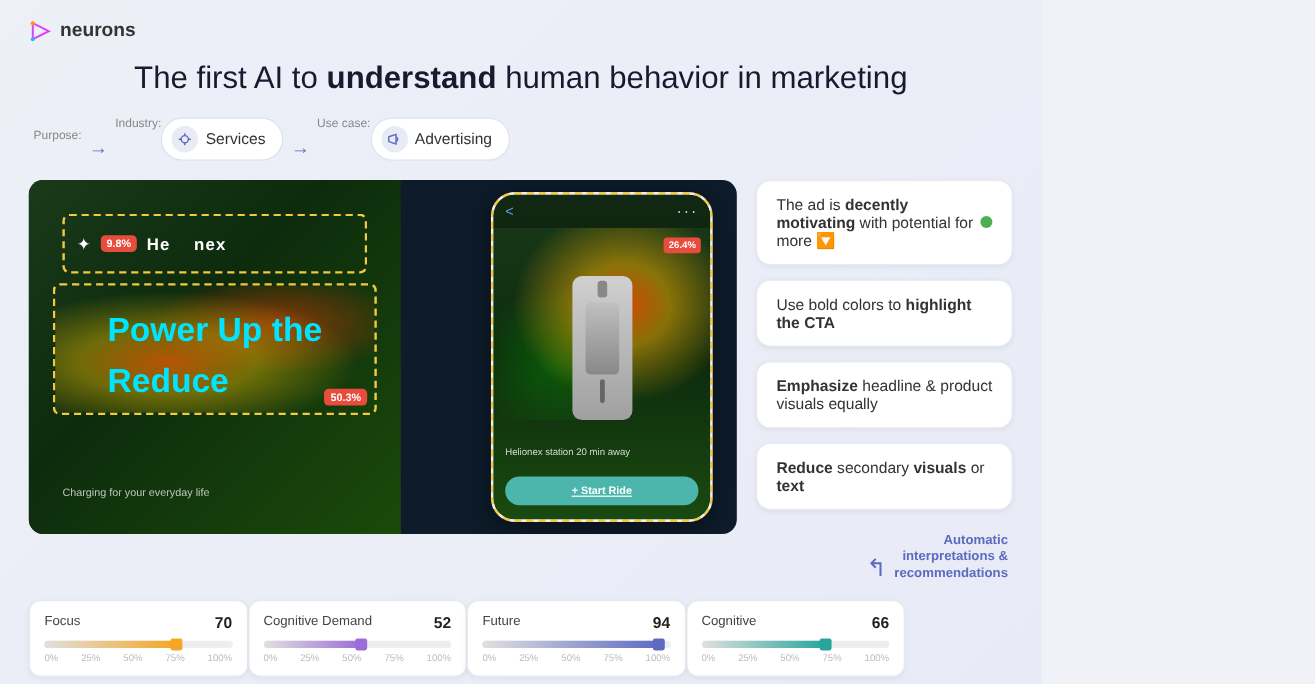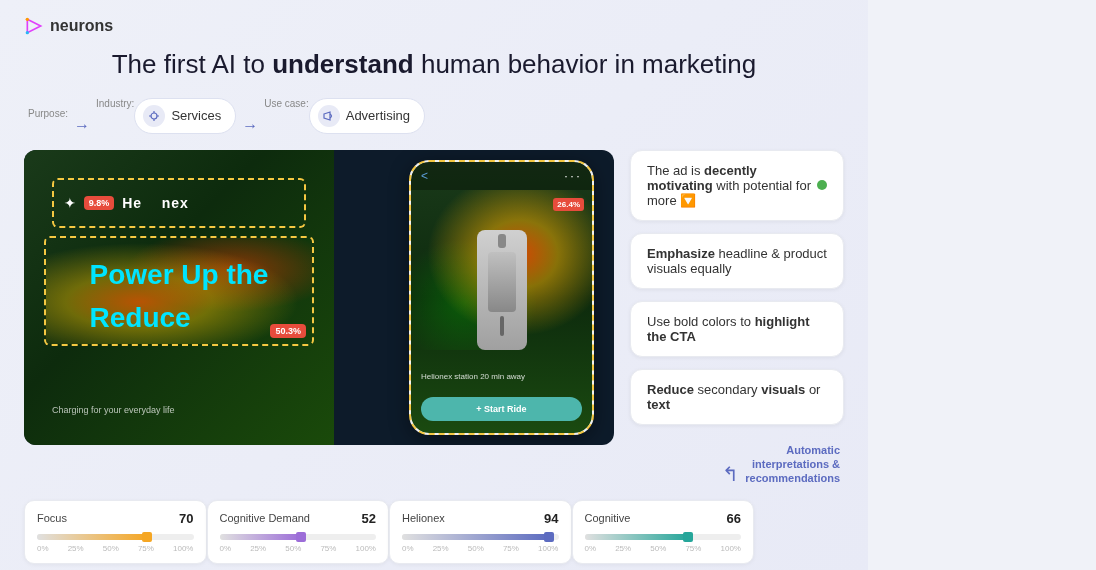--- a/index.html
+++ b/index.html
@@ -298,20 +298,21 @@
       bottom: 12px;
       left: 10px;
       right: 10px;
       background: #4db6ac;
       border-radius: 20px;
       padding: 7px;
       text-align: center;
       color: white;
       font-size: 9px;
       font-weight: 600;
+      text-decoration: underline;
     }
 
     
     .insights-panel {
       flex: 1;
       display: flex;
       flex-direction: column;
       gap: 12px;
     }
 
@@ -506,25 +507,25 @@
     <div class="insights-panel">
 
       <div class="insight-card primary">
         <div class="insight-text">
           <span>The ad is </span><strong>decently motivating</strong><span> with potential for more 🔽</span>
         </div>
         <div class="dot"></div>
       </div>
 
       <div class="insight-card">
+        <span>Use bold colors to </span><strong>highlight the CTA</strong>
+      </div>
+
+      <div class="insight-card">
         <strong>Emphasize</strong><span> headline &amp; product visuals equally</span>
-      </div>
-
-      <div class="insight-card">
-        <span>Use bold colors to </span><strong>highlight the CTA</strong>
       </div>
 
       <div class="insight-card">
         <strong>Reduce</strong><span> secondary </span><strong>visuals</strong><span> or </span><strong>text</strong>
       </div>
 
       <div style="display:flex;align-items:flex-end;justify-content:flex-end;gap:6px;margin-top:2px;">
         <span style="font-size:20px;color:#5c6bc0;transform:scaleX(-1);display:inline-block;">↱</span>
         <div class="auto-label">
           <span>Automatic</span><br>
@@ -566,21 +567,21 @@
         <div class="metric-ticks">
           <span>0%</span>
           <span>25%</span>
           <span>50%</span>
           <span>75%</span>
           <span>100%</span>
         </div>
       </div>
       <div class="metric-card">
         <div class="metric-header">
-          <span class="metric-name">Helionex</span>
+          <span class="metric-name">Future</span>
           <span class="metric-value">94</span>
         </div>
         <div class="metric-bar-track">
           <div class="metric-bar-fill" style="width: 94%; background: linear-gradient(90deg, rgb(224, 224, 224) 0%, rgb(92, 107, 192) 100%);"></div>
           <div class="metric-bar-indicator" style="left: 94%; background: rgb(92, 107, 192);"></div>
         </div>
         <div class="metric-ticks">
           <span>0%</span>
           <span>25%</span>
           <span>50%</span>

